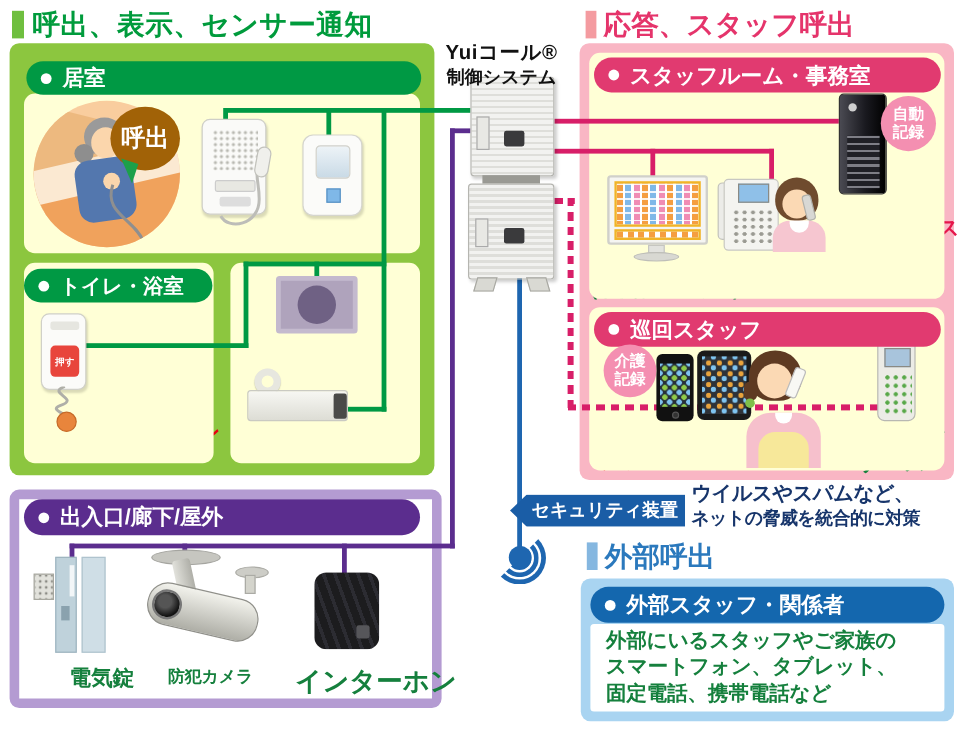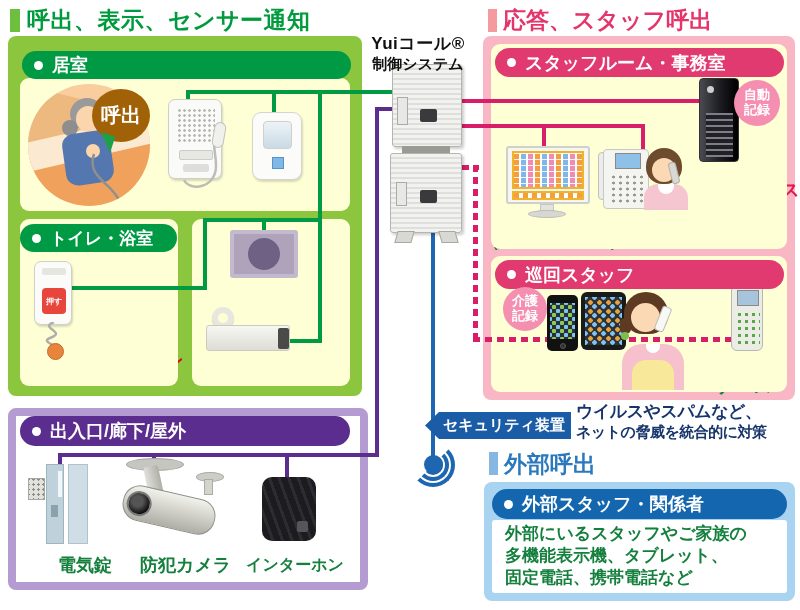--- a/index.html
+++ b/index.html
@@ -142,26 +142,26 @@
   <div class="dev" style="left:68px;top:464px;width:20px;height:80px;background:#CFDEE6;border:1px solid #AFC3CE;"></div>
   <div class="lbl" style="left:58px;top:556px;font-size:18px;">電気錠</div>
 
   <div class="dev" style="left:126px;top:458px;width:58px;height:13px;border-radius:50%;background:#C6C6C0;border:1px solid #A5A5A0;"></div>
   <div class="dev" style="left:146px;top:466px;width:15px;height:30px;background:linear-gradient(90deg,#E2E2DC,#AFAFA8);transform:rotate(-12deg);border-radius:3px;"></div>
   <div class="dev" style="left:196px;top:472px;width:28px;height:10px;border-radius:50%;background:#CDCDC7;border:1px solid #ABABA5;"></div>
   <div class="dev" style="left:204px;top:479px;width:9px;height:16px;background:#D4D4CC;border:1px solid #ABABA5;"></div>
   <div class="dev" style="left:122px;top:492px;width:94px;height:36px;border-radius:17px;background:linear-gradient(#F2F2EC,#AEAEA6);border:1px solid #90908A;transform:rotate(13deg);">
     <div class="abs" style="left:3px;top:5px;width:25px;height:25px;border-radius:50%;background:radial-gradient(circle at 40% 40%,#555 30%,#111 70%);border:2px solid #777;"></div>
   </div>
-  <div class="lbl" style="left:140px;top:556px;font-size:18px;">防犯カメラ</div>
+  <div class="lbl" style="left:140px;top:556px;font-size:14px;">防犯カメラ</div>
 
   <div class="dev" style="left:262px;top:477px;width:54px;height:64px;background:#1C1C1E;border-radius:10px;background-image:repeating-linear-gradient(70deg,#2C2C32 0 3px,#1C1C1E 3px 9px);">
     <div class="abs" style="right:8px;bottom:9px;width:11px;height:11px;background:#56565A;border-radius:2px;"></div>
   </div>
-  <div class="lbl" style="left:246px;top:556px;font-size:16px;">インターホン</div>
+  <div class="lbl" style="left:246px;top:556px;font-size:22px;">インターホン</div>
 
   <div class="abs" style="left:368px;top:32px;width:100px;text-align:center;z-index:4;">
     <div style="font-size:17px;font-weight:bold;color:#111;letter-spacing:.5px;">Yuiコール®</div>
     <div style="font-size:15px;font-weight:bold;color:#111;">制御システム</div>
   </div>
   <div class="dev" style="left:392px;top:64px;width:70px;height:83px;background:repeating-linear-gradient(180deg,#F2F2F0 0 3px,#DEDEDA 3px 5px);border:1px solid #B5B5B0;border-radius:3px;box-shadow:2px 2px 3px rgba(0,0,0,.2);">
     <div class="abs" style="left:4px;top:32px;width:11px;height:28px;background:#E8E8E4;border:1px solid #AAA;"></div>
     <div class="abs" style="left:27px;top:44px;width:17px;height:13px;background:#3A3A3C;border-radius:2px;"></div>
   </div>
   <div class="dev" style="left:402px;top:146px;width:48px;height:7px;background:#9A9A94;"></div>
@@ -275,16 +275,16 @@
   <div class="bar" style="left:489px;top:452px;width:9px;height:23px;background:#85B7E0;"></div>
   <div class="hdr" style="left:504px;top:449px;font-size:23px;color:#2B79BD;">外部呼出</div>
 
   <div class="abs" style="left:484px;top:482px;width:311px;height:119px;background:#A9D4F1;border-radius:8px;z-index:0;"></div>
   <div class="abs" style="left:492px;top:520px;width:295px;height:73px;background:#fff;border-radius:3px;z-index:1;"></div>
   <div class="pill" style="left:492px;top:489px;width:295px;height:30px;background:#1467AE;font-size:18px;">
     <span class="b"></span>
     <span>外部スタッフ・関係者</span>
   </div>
   <div class="lbl" style="left:505px;top:525px;font-size:17px;z-index:2;">外部にいるスタッフやご家族の</div>
-  <div class="lbl" style="left:505px;top:547px;font-size:17px;z-index:2;">多機能表示機、タブレット、</div>
+  <div class="lbl" style="left:505px;top:547px;font-size:17px;z-index:2;">スマートフォン、タブレット、</div>
   <div class="lbl" style="left:505px;top:569px;font-size:17px;z-index:2;">固定電話、携帯電話など</div>
 
 </div>
 
 </body></html>

